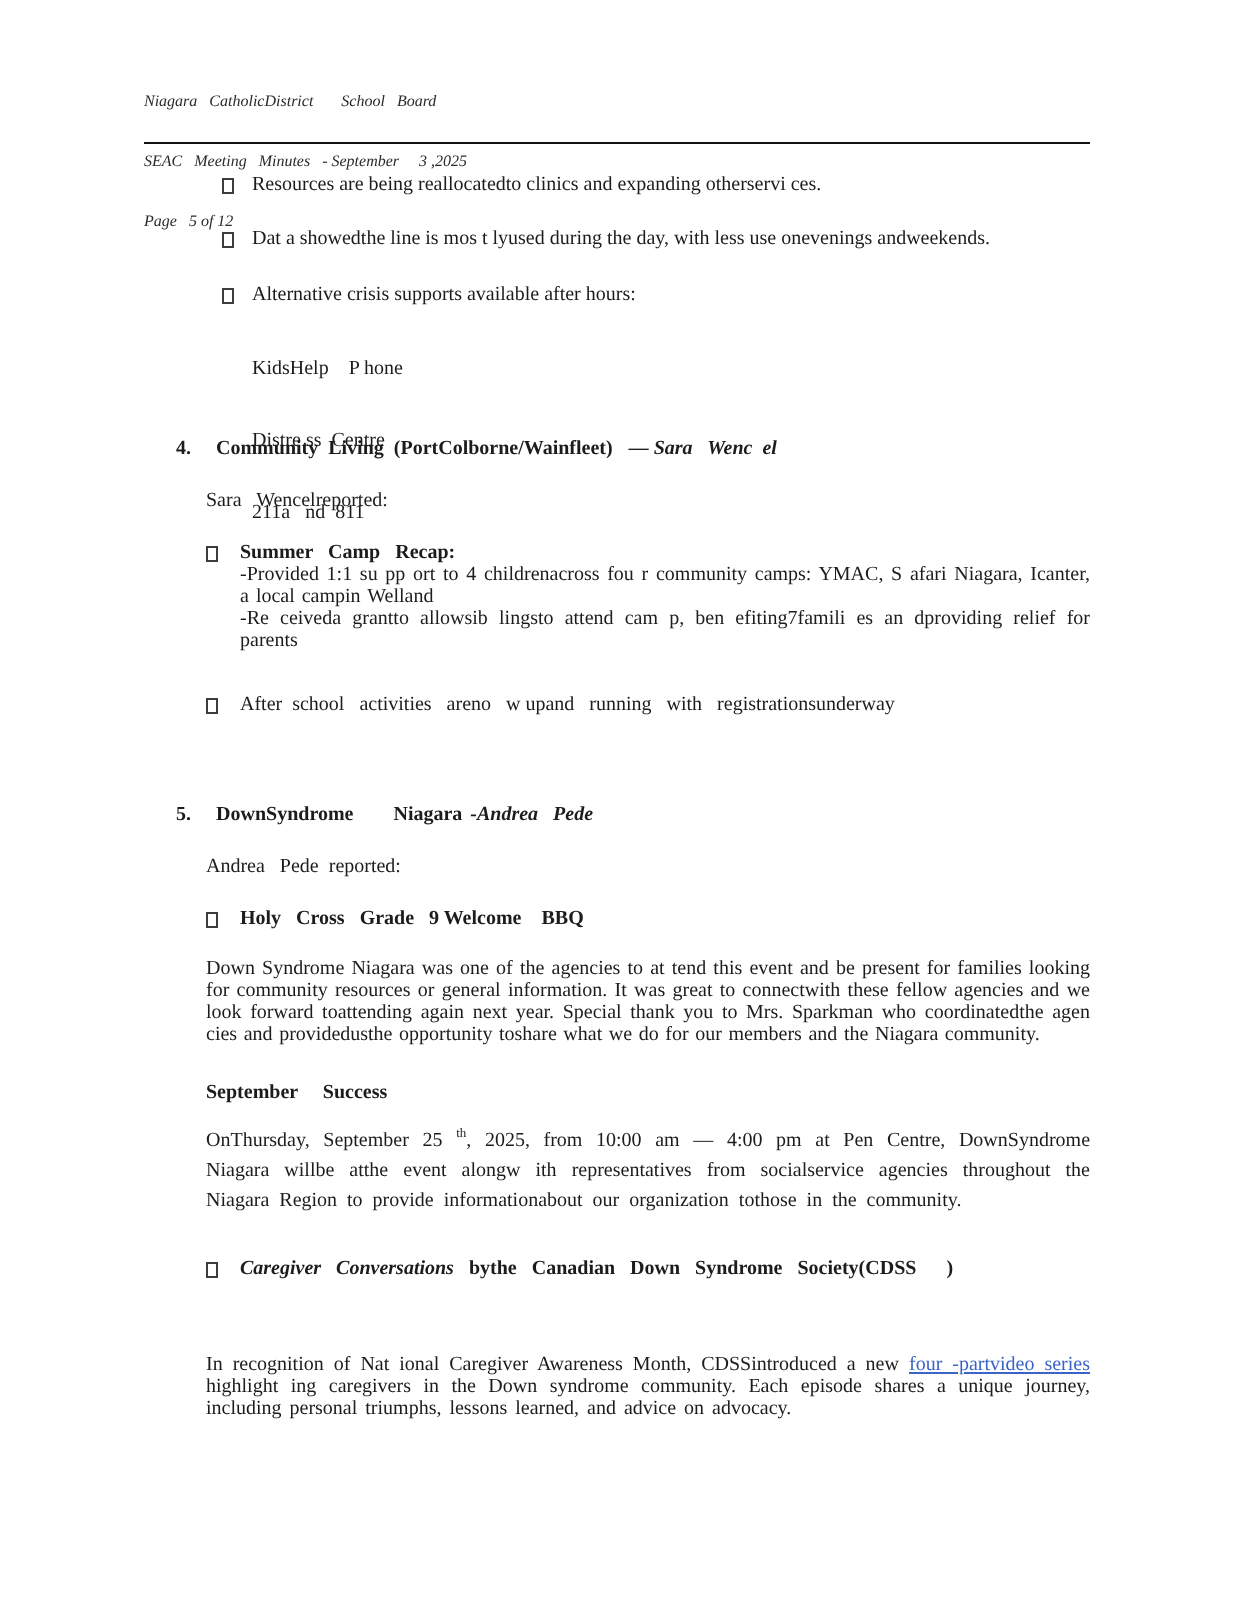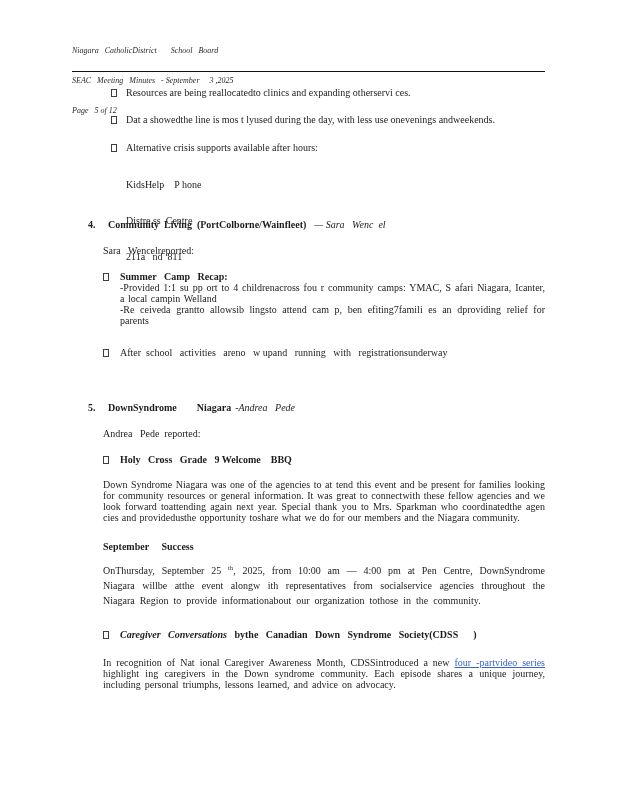--- a/index.html
+++ b/index.html
@@ -36,21 +36,21 @@
   .glyph{
     position:absolute;left:1px;top:2px;
     width:4px;height:6px;
     border:1px solid #3d3d3d;
     background:transparent;
     display:inline-block;
   }
   
   .num{display:inline-block;width:20px;font-weight:bold;}
   .item-title{font-weight:bold;white-space:pre;text-align:right;}
-  .presenter{font-style:italic;white-space:pre;margin-left:8px;font-weight:normal;}
+  .presenter{font-style:italic;white-space:pre;margin-left:8px;font-weight:bold;}
   
   .camp-para{word-spacing:1px;}
   .bbq-para{word-spacing:0.8px;font-family:Liberation Serif, serif;}
   .pathways-para{word-spacing:2.5px;line-height:15px;}
   .caregiver-para{word-spacing:1.5px;}
   sup{font-size:6.5px;line-height:0;vertical-align:super;}
   .link{
     color:#3a64c8;
     text-decoration:underline;
     cursor:pointer;
@@ -121,15 +121,15 @@
 
 <div class="abs body10 justify pathways-para" style="left:103px;top:563px;right:73px;">
   <span>OnThursday, September 25 </span><sup>th</sup><span>, 2025, from 10:00 am — 4:00 pm at Pen Centre, DownSyndrome Niagara willbe atthe event alongw ith representatives from socialservice agencies throughout the Niagara Region to provide informationabout our organization tothose in the community.</span>
 </div>
 
 <div class="abs body10 bullet-row sub" style="left:102px;top:629px;right:73px;">
   <span class="glyph"></span>
   <span class="b i pre">Caregiver   Conversations</span><span class="b pre">   bythe   Canadian   Down   Syndrome   Society(CDSS      )</span>
 </div>
 
-<div class="abs body10 justify caregiver-para" style="left:103px;top:657px;right:73px;">
+<div class="abs body10 justify caregiver-para" style="left:103px;top:677px;right:73px;">
   <span>In recognition of Nat ional Caregiver Awareness Month, CDSSintroduced a new </span><a class="link" style="color: rgb(58, 100, 200);">four -partvideo series</a><span> highlight ing caregivers in the Down syndrome community. Each episode shares a unique journey, including personal triumphs, lessons learned, and advice on advocacy.</span>
 </div>
 
 </body></html>

